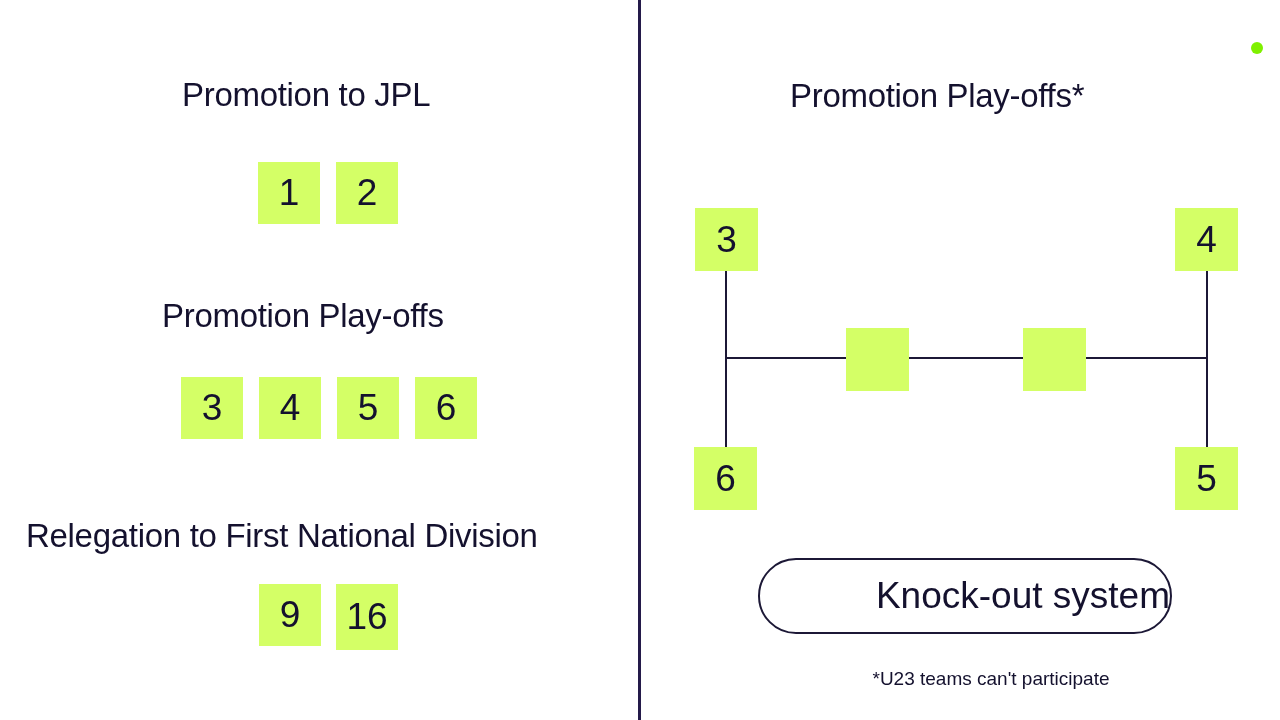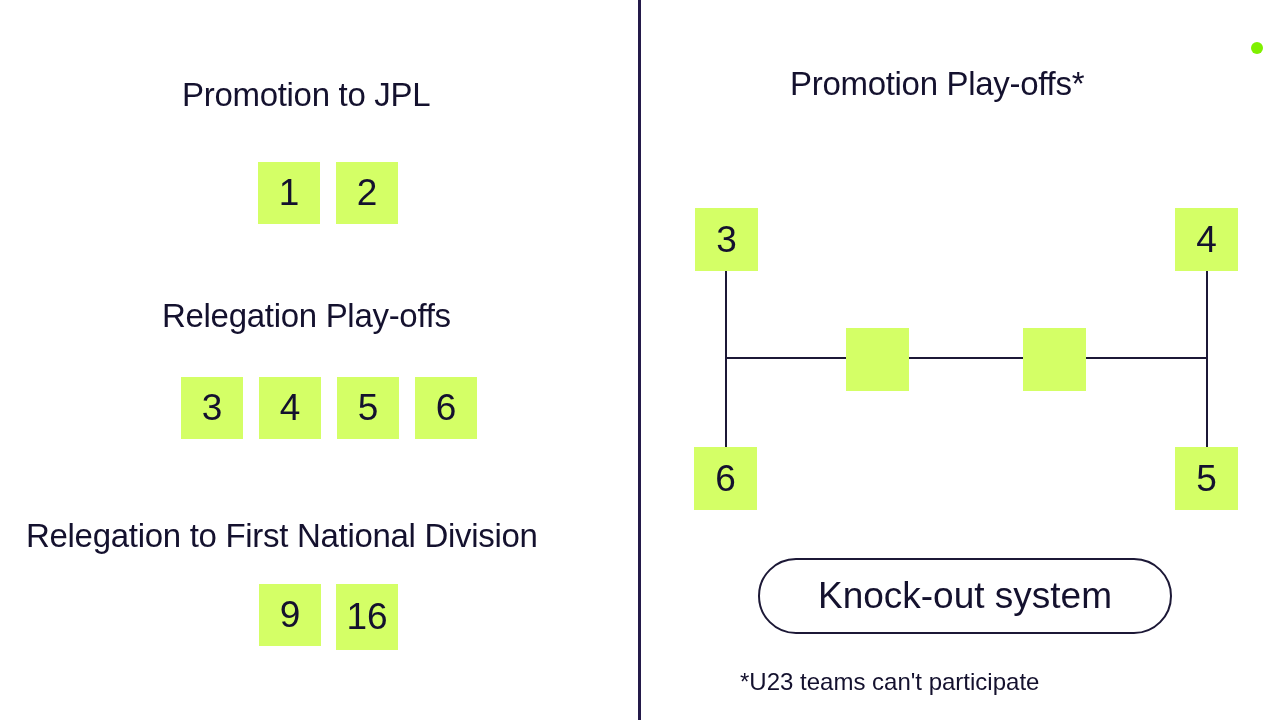--- a/index.html
+++ b/index.html
@@ -15,50 +15,50 @@
   .box {
     position: absolute; background: #d4ff66; color: #14112e;
     display: flex; align-items: center; justify-content: center;
     font-size: 37px;
   }
   .divider { position: absolute; left: 638px; top: 0; width: 3px; height: 720px; background: #241a4a; }
   .line { position: absolute; background: #1c1836; }
   .pill {
     position: absolute; left: 758px; top: 558px; width: 414px; height: 76px;
     border: 2px solid #1c1836; border-radius: 40px; box-sizing: border-box;
-    display: flex; align-items: center; justify-content: center;
+    display: flex; align-items: center; justify-content: flex-end;
     font-size: 37px; color: #14112e;
   }
-  .note { position: absolute; left: 740px; top: 668px; width: 414px; font-size: 24px; color: #14112e; }
+  .note { position: absolute; left: 784px; top: 668px; width: 414px; text-align: center; font-size: 19px; color: #14112e; }
   .dot { position: absolute; left: 1251px; top: 42px; width: 12px; height: 12px; border-radius: 50%; background: #7ff000; }
   .clip { position: absolute; left: 0; top: 500px; width: 608px; height: 80px; overflow: hidden; }
 </style>
 </head>
 <body>
 
 <div class="title" style="left:182px; top:76px;">Promotion to JPL</div>
 <div class="box" style="left:258px; top:162px; width:62px; height:62px;">1</div>
 <div class="box" style="left:336px; top:162px; width:62px; height:62px;">2</div>
 
-<div class="title" style="left:162px; top:297px;">Relegation Play-offs</div>
+<div class="title" style="left:162px; top:297px;">Promotion Play-offs</div>
 <div class="box" style="left:181px; top:377px; width:62px; height:62px;">3</div>
 <div class="box" style="left:259px; top:377px; width:62px; height:62px;">4</div>
 <div class="box" style="left:337px; top:377px; width:62px; height:62px;">5</div>
 <div class="box" style="left:415px; top:377px; width:62px; height:62px;">6</div>
 
 <div class="clip">
   <div class="title" style="left:26px; top:17px;">Relegation to First National Division</div>
 </div>
 <div class="box" style="left:259px; top:584px; width:62px; height:62px;">9</div>
 <div class="box" style="left:336px; top:584px; width:62px; height:66px;">16</div>
 
 <div class="divider"></div>
 
 <div class="dot"></div>
-<div class="title" style="left:790px; top:65px;">Promotion Play-offs*</div>
+<div class="title" style="left:790px; top:77px;">Promotion Play-offs*</div>
 
 <div class="line" style="left:725px; top:270px; width:2px; height:178px;"></div>
 <div class="line" style="left:1206px; top:270px; width:2px; height:178px;"></div>
 <div class="line" style="left:726px; top:357px; width:481px; height:2px;"></div>
 
 <div class="box" style="left:695px; top:208px; width:63px; height:63px;">3</div>
 <div class="box" style="left:1175px; top:208px; width:63px; height:63px;">4</div>
 <div class="box" style="left:694px; top:447px; width:63px; height:63px;">6</div>
 <div class="box" style="left:1175px; top:447px; width:63px; height:63px;">5</div>
 <div class="box" style="left:846px; top:328px; width:63px; height:63px;"></div>

